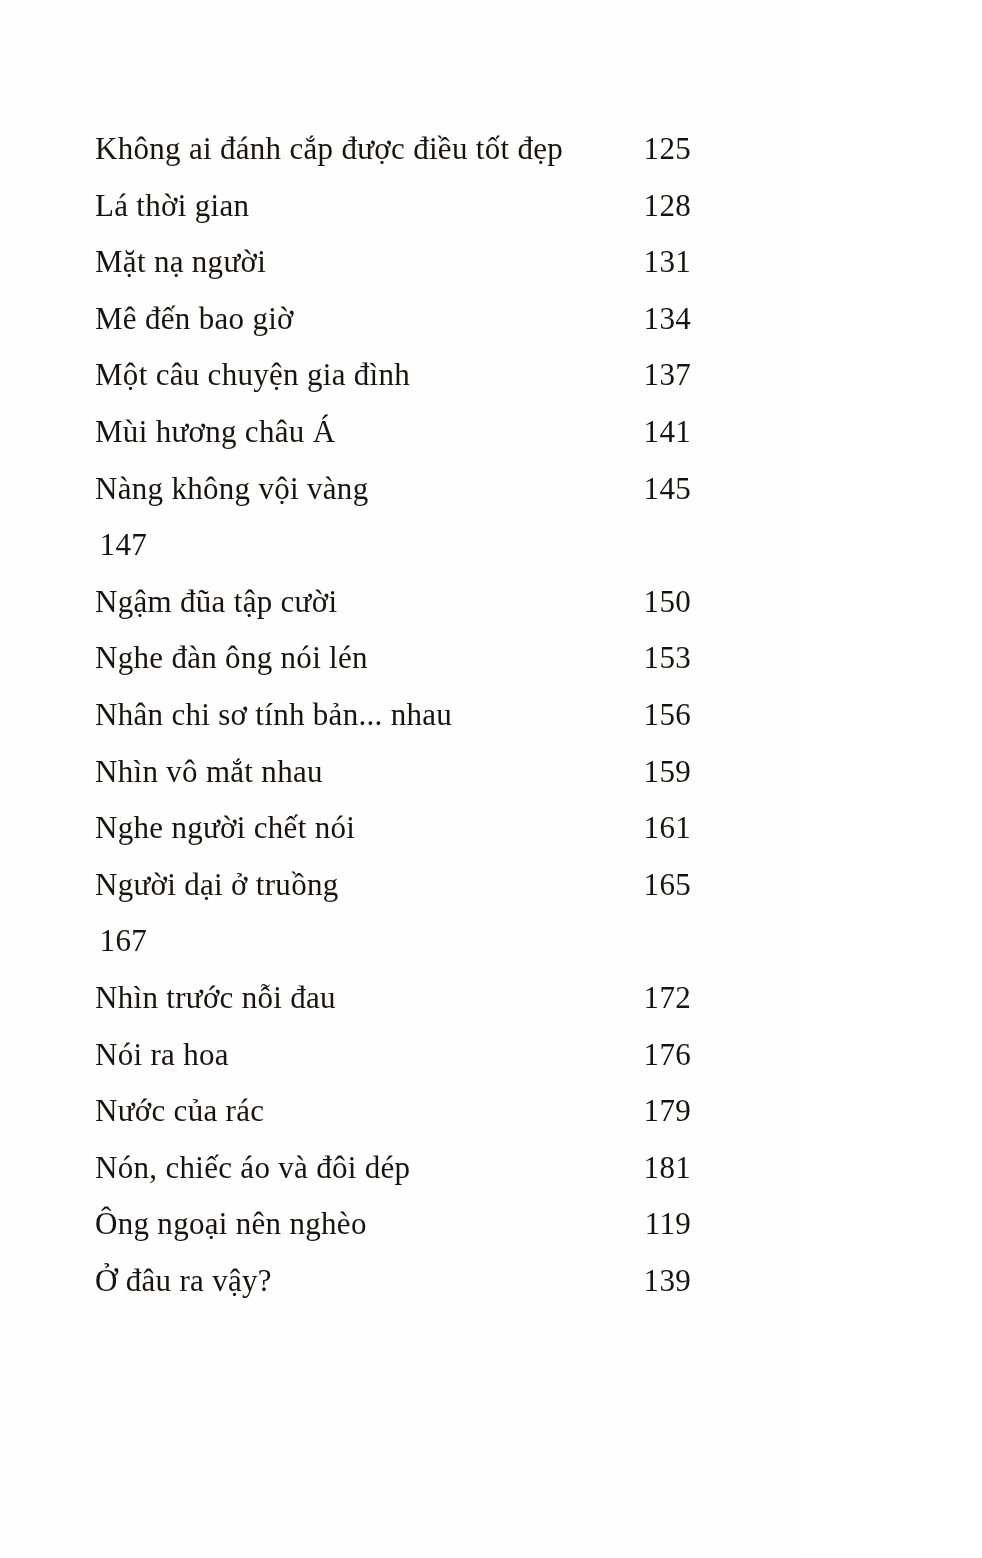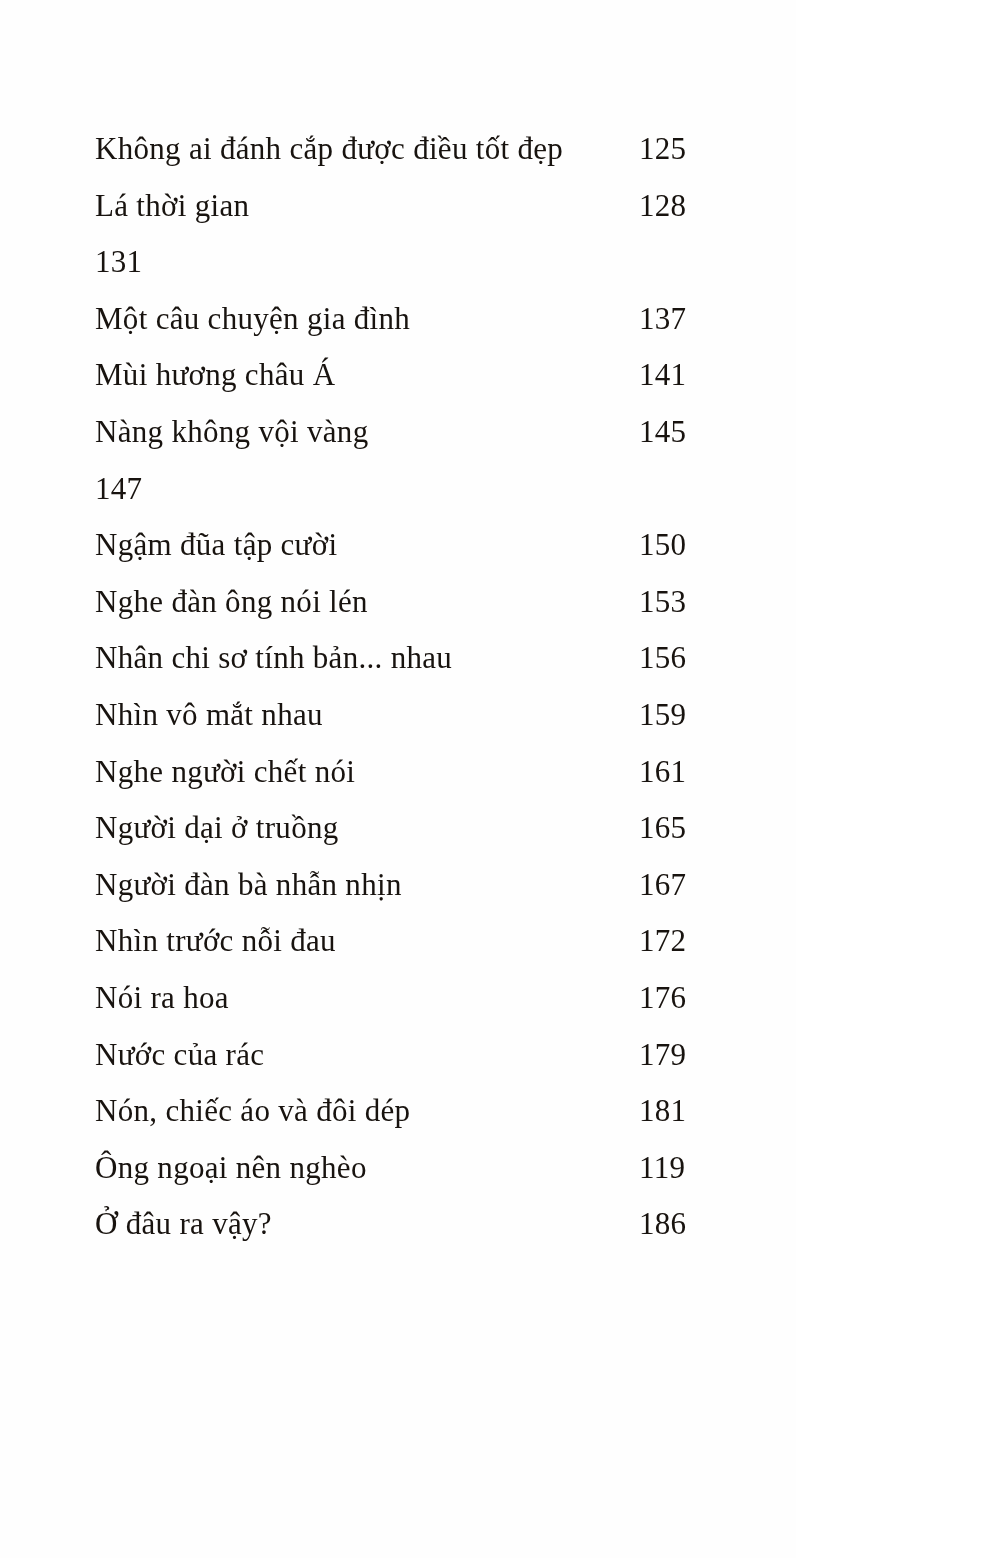--- a/index.html
+++ b/index.html
@@ -30,42 +30,48 @@
     letter-spacing: 0.3px;
     white-space: nowrap;
   }
   .toc-title {
     flex: 1 1 auto;
     overflow: hidden;
   }
   .toc-page {
     flex: 0 0 auto;
     min-width: 52px;
+    text-align: right;
     font-size: 31px;
   }
 </style>
 </head>
 <body>
 
 <div class="page" style="background: rgb(254, 254, 254); color: rgb(24, 19, 15);">
   <div class="toc" id="toc-list">
   <div class="toc-row">
     <span class="toc-title">Không ai đánh cắp được điều tốt đẹp</span>
     <span class="toc-page">125</span>
   </div>
 
   <div class="toc-row">
     <span class="toc-title">Lá thời gian</span>
     <span class="toc-page">128</span>
   </div>
 
   <div class="toc-row">
+    <span class="toc-title">Mặt nạ người</span>
     <span class="toc-page">131</span>
   </div>
 
+  <div class="toc-row">
+    <span class="toc-title">Mê đến bao giờ</span>
+    <span class="toc-page">134</span>
+  </div>
 
   <div class="toc-row">
     <span class="toc-title">Một câu chuyện gia đình</span>
     <span class="toc-page">137</span>
   </div>
 
   <div class="toc-row">
     <span class="toc-title">Mùi hương châu Á</span>
     <span class="toc-page">141</span>
   </div>
@@ -103,21 +109,20 @@
     <span class="toc-title">Nghe người chết nói</span>
     <span class="toc-page">161</span>
   </div>
 
   <div class="toc-row">
     <span class="toc-title">Người dại ở truồng</span>
     <span class="toc-page">165</span>
   </div>
 
   <div class="toc-row">
-    <span class="toc-title">Người đàn bà nhẫn nhịn</span>
     <span class="toc-page">167</span>
   </div>
 
 
   <div class="toc-row">
     <span class="toc-title">Nhìn trước nỗi đau</span>
     <span class="toc-page">172</span>
   </div>
 
   <div class="toc-row">
@@ -135,16 +140,16 @@
     <span class="toc-page">181</span>
   </div>
 
   <div class="toc-row">
     <span class="toc-title">Ông ngoại nên nghèo</span>
     <span class="toc-page">119</span>
   </div>
 
   <div class="toc-row">
     <span class="toc-title">Ở đâu ra vậy?</span>
-    <span class="toc-page">186</span>
+    <span class="toc-page">139</span>
   </div>
 </div>
 </div>
 
 </body></html>

